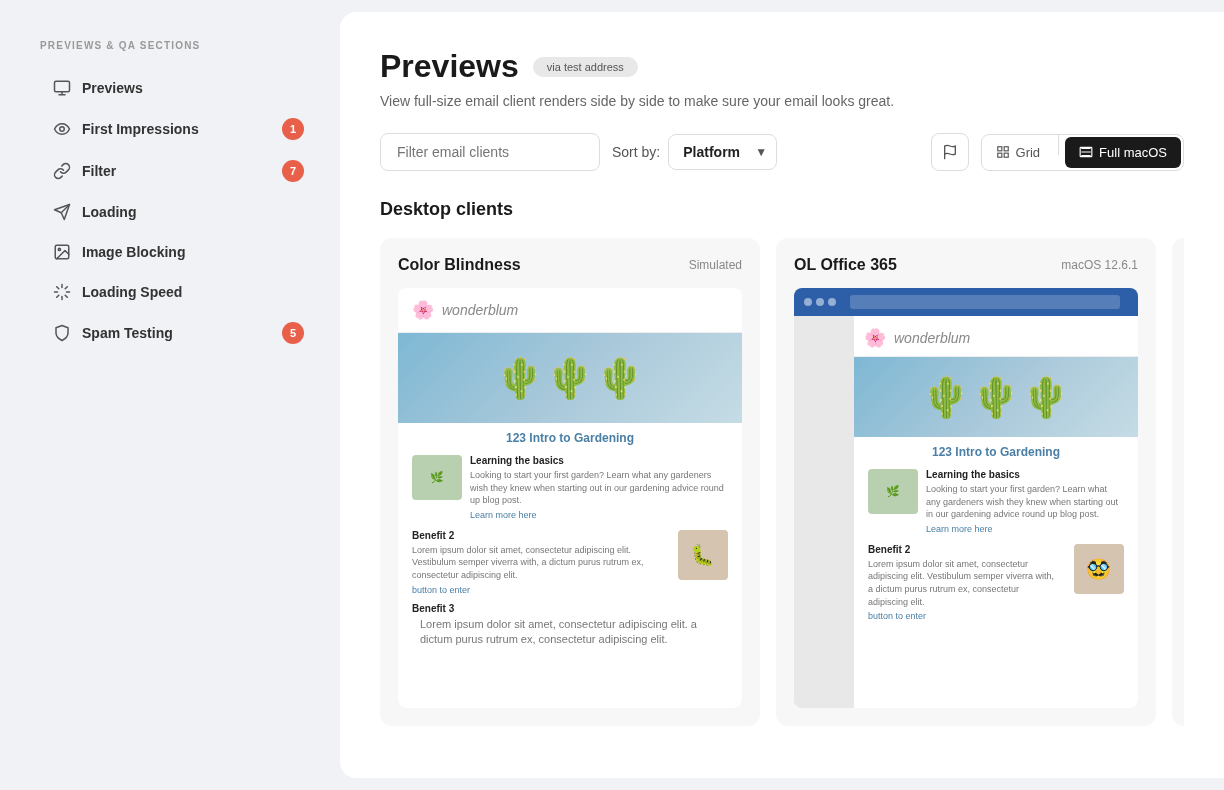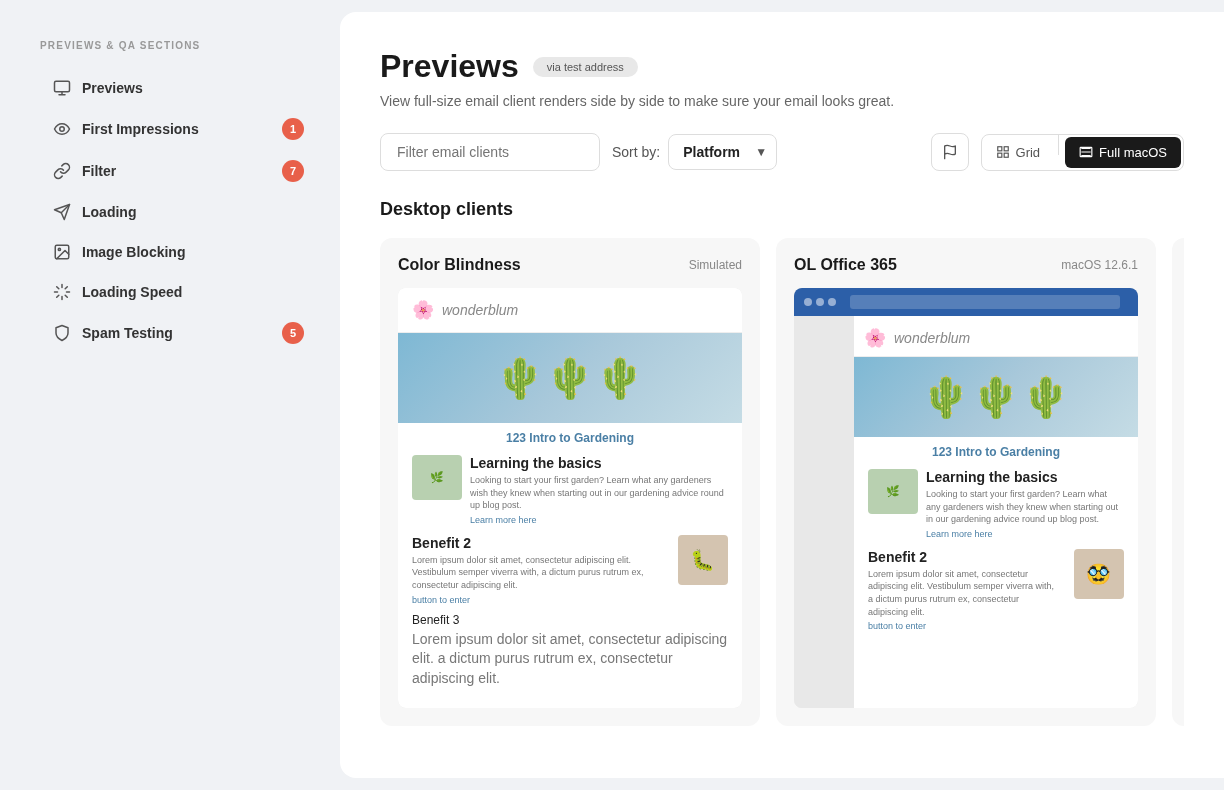--- a/index.html
+++ b/index.html
@@ -313,49 +313,50 @@
       border-radius: 4px;
       background: #c8a882;
       flex-shrink: 0;
       overflow: hidden;
       display: flex;
       align-items: center;
       justify-content: center;
     }
     .ep-text-block { flex: 1; }
     .ep-text-title {
-      font-size: 14px;
+      font-size: 10px;
       font-weight: 700;
       color: #222;
       margin-bottom: 3px;
     }
     .ep-text-body {
       font-size: 9px;
       color: #777;
       line-height: 1.4;
     }
     .ep-link {
       font-size: 9px;
       color: #4a7fa5;
       display: block;
       margin-top: 3px;
     }
     .ep-benefit {
       padding: 4px 14px;
     }
     .ep-benefit-title {
-      font-size: 12px;
-      font-weight: 400;
+      font-size: 10px;
+      font-weight: 700;
       color: #222;
       margin-bottom: 3px;
     }
     .ep-benefit-body {
-      font-size: 14px;
+      font-size: 11px;
       color: #777;
       line-height: 1.4;
+      margin-left: 8px;
     }
     .ep-two-col {
       display: flex;
       gap: 13px;
       padding: 4px 14px;
     }
     .ep-col-text { flex: 1; }
     .ep-col-img {
       width: 50px;
       height: 50px;

